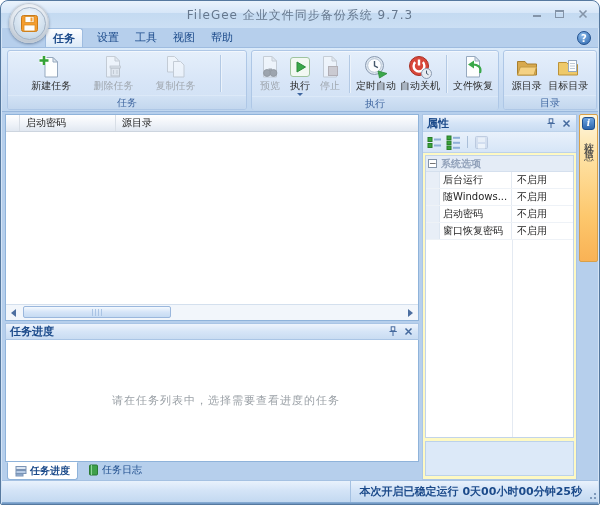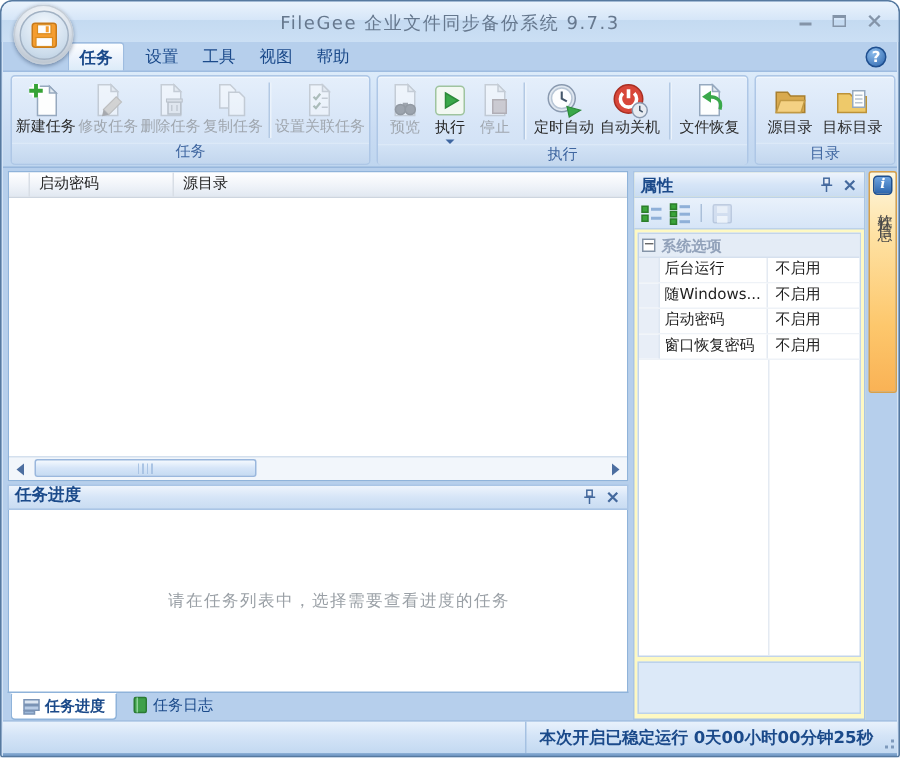--- a/index.html
+++ b/index.html
@@ -40,21 +40,21 @@
     background:radial-gradient(circle at 35% 28%,#8cbcec,#2d66ad);border:1px solid #1f4f8f;
     color:#fff;font-size:10px;font-weight:bold;text-align:center;line-height:14px;box-sizing:border-box;}
 
   
   .ribbon{position:absolute;top:46px;left:1px;right:1px;height:65px;
     background:linear-gradient(#dcebfa,#cadcf3 60%,#bfd6ef);
     border-top:1px solid #9ebce0;border-bottom:1px solid #98b7dc;box-sizing:border-box;}
   .rgroup{position:absolute;top:2px;height:60px;border:1px solid #aec7e6;border-radius:3px;
     background:linear-gradient(#e5effb,#d7e5f7 55%,#cfe0f4);
     box-shadow:inset 0 1px 0 #f2f7fd;display:flex;flex-direction:column;box-sizing:border-box;}
-  .g1{left:5px;width:240px;font-family:Liberation Mono, monospace;} .g2{left:249px;width:248px;} .g3{left:501px;width:94px;}
+  .g1{left:5px;width:240px;} .g2{left:249px;width:248px;} .g3{left:501px;width:94px;}
   .rgroup-body{flex:1;display:flex;align-items:stretch;justify-content:space-evenly;padding:1px 1px 0;}
   .rgroup-label{height:13px;line-height:13px;text-align:center;font-size:10px;color:#3f66a0;
     background:linear-gradient(#d2e2f5,#c3d7ee);border-top:1px solid #dce9f8;border-radius:0 0 2px 2px;}
   .rbtn{display:flex;flex-direction:column;align-items:center;padding-top:2px;cursor:default;}
   .ricon{width:26px;height:26px;display:block;}
   .ricon svg{width:26px;height:26px;display:block;}
   .rlabel{font-size:10px;color:#2b2b2b;white-space:nowrap;line-height:12px;}
   .rbtn.disabled .rlabel{color:#a0a7af;}
   .rbtn.disabled .ricon{opacity:.45;filter:grayscale(80%);}
   .rsep{width:1px;background:#b3c9e4;box-shadow:1px 0 0 #ecf3fb;margin:3px 2px;}
@@ -84,21 +84,21 @@
     background:repeating-linear-gradient(90deg,#aac4e4 0 1px,transparent 1px 3px);}
 
   
   .panel-header{height:17px;background:linear-gradient(#eef4fc,#d6e5f7 50%,#c9dcf2);
     border:1px solid #aac5e5;display:flex;align-items:center;padding:0 4px;box-sizing:border-box;}
   .panel-title{font-size:11px;font-weight:bold;color:#1b4a8a;flex:1;line-height:15px;}
   .panel-icons{display:flex;gap:5px;align-items:center;}
   .panel-icon{width:11px;height:11px;display:flex;align-items:center;justify-content:center;}
 
   
-  .progress{position:absolute;left:4px;top:322px;width:414px;height:158px;box-sizing:border-box;font-family:Liberation Mono, monospace;}
+  .progress{position:absolute;left:4px;top:322px;width:414px;height:158px;box-sizing:border-box;}
   .progress-content{position:absolute;left:0;right:0;top:17px;bottom:19px;background:#fff;
     border:1px solid #8fb3da;border-top:none;display:flex;align-items:center;justify-content:center;}
   .empty-msg{color:#9aa0a6;font-size:11px;letter-spacing:1px;margin-left:28px;}
   .progress-tabs{position:absolute;left:2px;bottom:1px;height:18px;display:flex;align-items:flex-start;gap:2px;}
   .ptab{display:flex;align-items:center;gap:3px;padding:0 7px;height:16px;font-size:10px;color:#1b4a8a;cursor:default;}
   .ptab.active{background:#fff;border:1px solid #8fb3da;border-top:1px solid #fff;
     border-radius:0 0 3px 3px;font-weight:bold;}
 
   
   .props{position:absolute;left:421px;top:113px;width:155px;height:366px;box-sizing:border-box;
@@ -201,61 +201,37 @@
                 <path d="M6 2v9M1.5 6.5h9" stroke="#36a336" stroke-width="2.6"></path>
             </svg>
             </span>
           <span class="rlabel">新建任务</span>
         </div>
         <div class="rbtn disabled">
           <span class="ricon">
             <svg viewBox="0 0 26 26">
               <path d="M6.5 2.5h8.5l4.5 4.5v16H6.5z" fill="#fdfefe" stroke="#96a9bf"></path>
                 <path d="M15 2.5V7h4.5z" fill="#e2eaf1" stroke="#96a9bf"></path>
-              <polygon points="10,19 18.5,10.5 22,14 13.5,22.5" fill="#f2b25a" stroke="#c5883a" stroke-width="0.8"></polygon>
-              <polygon points="10,19 13.5,22.5 9,23.5" fill="#8a5a30"></polygon>
-            </svg>
-            </span>
-          <span class="rlabel">修改任务</span>
-        </div>
-        <div class="rbtn disabled">
-          <span class="ricon">
-            <svg viewBox="0 0 26 26">
-              <path d="M6.5 2.5h8.5l4.5 4.5v16H6.5z" fill="#fdfefe" stroke="#96a9bf"></path>
-                <path d="M15 2.5V7h4.5z" fill="#e2eaf1" stroke="#96a9bf"></path>
               <rect x="11" y="14" width="8.5" height="8" fill="#dfe5ea" stroke="#8494a4"></rect>
               <rect x="10" y="12" width="10.5" height="2" fill="#cfd6dd" stroke="#8494a4" stroke-width="0.7"></rect>
               <path d="M13.5 16v4M17 16v4" stroke="#9aa8b4"></path>
             </svg>
             </span>
           <span class="rlabel">删除任务</span>
         </div>
         <div class="rbtn disabled">
           <span class="ricon">
             <svg viewBox="0 0 26 26">
               <path d="M4.5 2.5h7l3.5 3.5v12H4.5z" fill="#fdfefe" stroke="#96a9bf"></path>
               <path d="M10.5 7.5h7l3.5 3.5v12H10.5z" fill="#fdfefe" stroke="#96a9bf"></path>
             </svg>
             </span>
           <span class="rlabel">复制任务</span>
         </div>
         <div class="rsep"></div>
-        <div class="rbtn disabled">
-          <span class="ricon">
-            <svg viewBox="0 0 26 26">
-              <path d="M6.5 2.5h8.5l4.5 4.5v16H6.5z" fill="#fdfefe" stroke="#96a9bf"></path>
-                <path d="M15 2.5V7h4.5z" fill="#e2eaf1" stroke="#96a9bf"></path>
-              <path d="M9 10.5l1.6 1.6 2.9-3.6" stroke="#2ea12e" stroke-width="1.5" fill="none"></path>
-                <path d="M14.5 11.5h4" stroke="#9aa8b4"></path>
-              <path d="M9 16.5l1.6 1.6 2.9-3.6" stroke="#2ea12e" stroke-width="1.5" fill="none"></path>
-                <path d="M14.5 17.5h4" stroke="#9aa8b4"></path>
-            </svg>
-            </span>
-          <span class="rlabel">设置关联任务</span>
-        </div>
       </div>
       <div class="rgroup-label">任务</div>
     </div>
 
     <div class="rgroup g2">
       <div class="rgroup-body">
         <div class="rbtn disabled">
           <span class="ricon">
             <svg viewBox="0 0 26 26">
               <path d="M6.5 2.5h8.5l4.5 4.5v16H6.5z" fill="#fdfefe" stroke="#96a9bf"></path>

